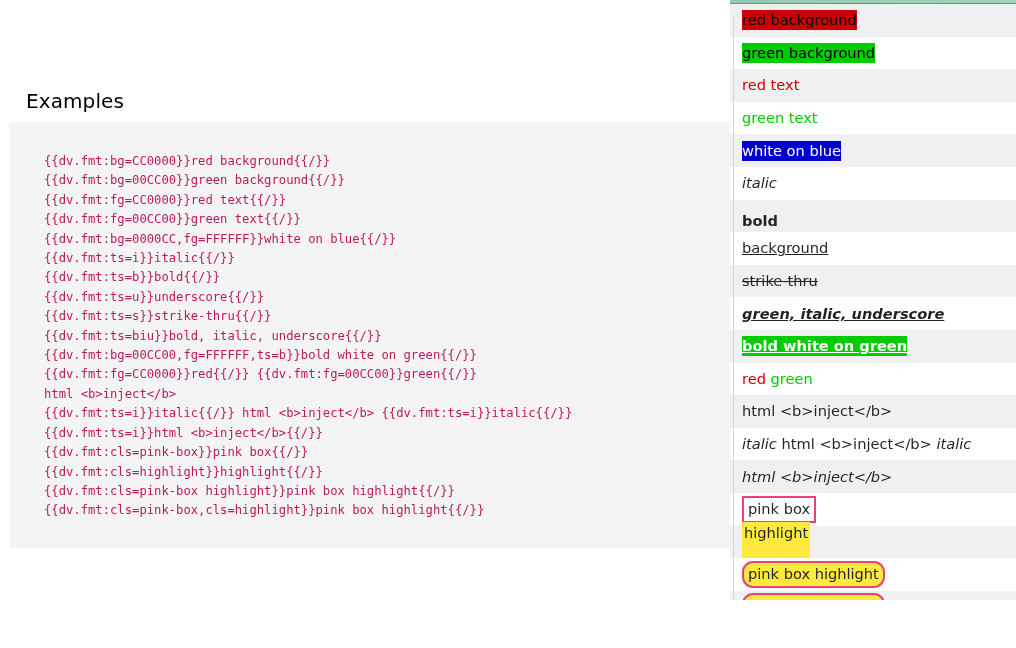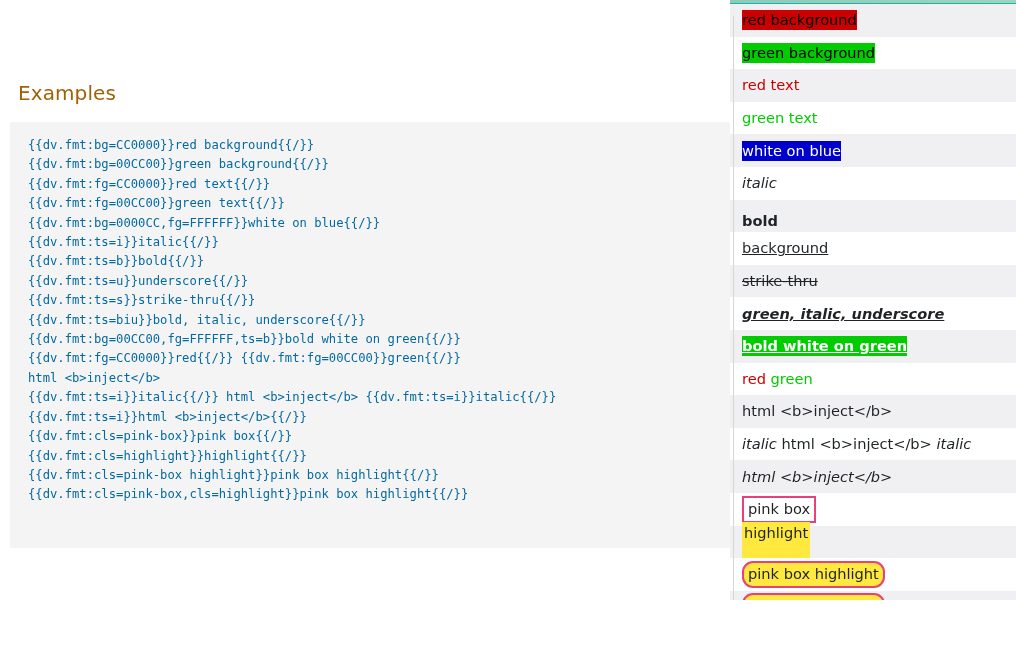--- a/index.html
+++ b/index.html
@@ -28,43 +28,43 @@
     box-sizing: border-box;
   }
 
   #page-heading {
     position: absolute;
     left: 10px;
     top: 72px;
     font-size: 20px;
     font-weight: 400;
     letter-spacing: 0.1px;
-    color: #a16207;
-    margin: 8px;
+    color: #000000;
+    margin: 16px;
     line-height: 26px;
   }
 
   #code-block {
     position: absolute;
     left: 10px;
     top: 122px;
     width: 720px;
     height: 426px;
     background: #f4f4f4;
     box-sizing: border-box;
     padding: 14px 16px 14px 18px;
     border-radius: 2px;
     overflow: hidden;
   }
   #code-block pre {
-    margin: 0;
+    margin: 16px;
     font-family: "DejaVu Sans Mono", "Liberation Mono", monospace;
     font-size: 12.2px;
     line-height: 19.4px;
-    color: #0369a1;
+    color: #be185d;
     white-space: pre;
   }
   .code-line {
     display: block;
     white-space: pre;
   }
 
   
   #result-pane {
     position: absolute;

